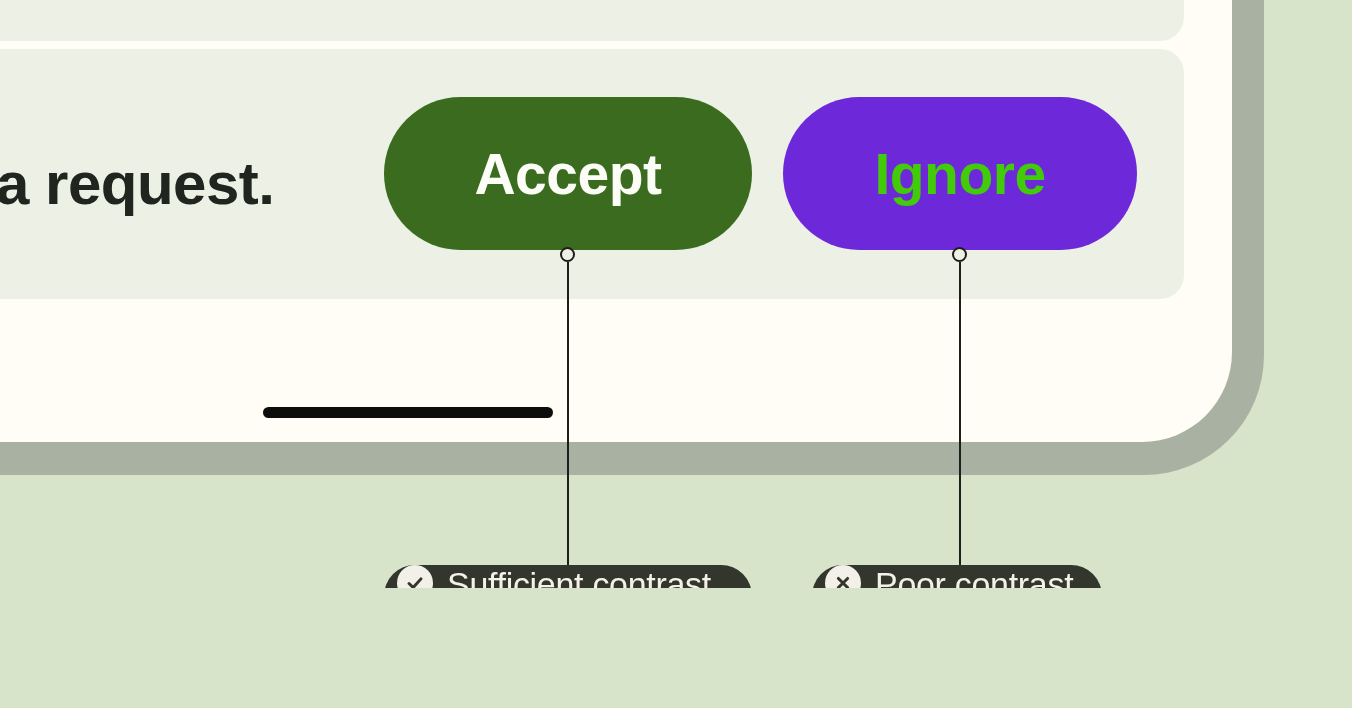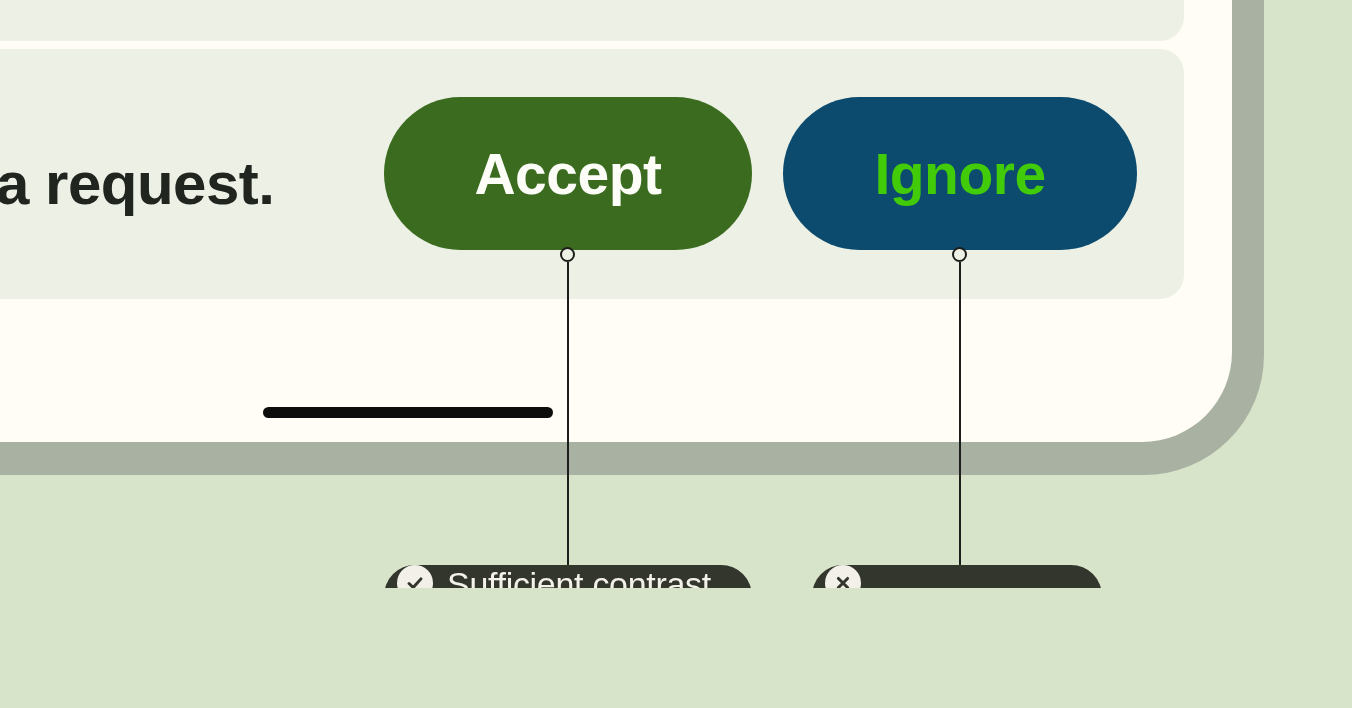--- a/index.html
+++ b/index.html
@@ -59,21 +59,21 @@
     display: flex;
     align-items: center;
     justify-content: center;
     font-family: "Liberation Sans", "DejaVu Sans", sans-serif;
     font-size: 57px;
     font-weight: 600;
     letter-spacing: -0.5px;
     padding: 0;
   }
   .btn-accept { left: 384px; width: 368px; background: #3a6b1e; color: #fdfdf8; }
-  .btn-ignore { left: 783px; width: 354px; background: #0c4a6e; color: #41cb08; }
+  .btn-ignore { left: 783px; width: 354px; background: #6d28d9; color: #41cb08; }
 
   .home-indicator {
     position: absolute;
     left: 263px; top: 407px;
     width: 290px; height: 11px;
     border-radius: 6px;
     background: #0d0d0b;
   }
 
   .connector-line {
@@ -164,15 +164,16 @@
     </span>
     <span>Sufficient contrast</span>
   </div>
 
   <div class="callout callout-2">
     <span class="callout-icon">
       <svg width="22" height="22" viewBox="0 0 24 24">
         <path d="M7 7 L17 17 M17 7 L7 17" fill="none" stroke="#32362c" stroke-width="3.2" stroke-linecap="round" stroke-linejoin="round"></path>
       </svg>
     </span>
+    <span>Poor contrast</span>
   </div>
 
 </div>
 
 </body></html>

